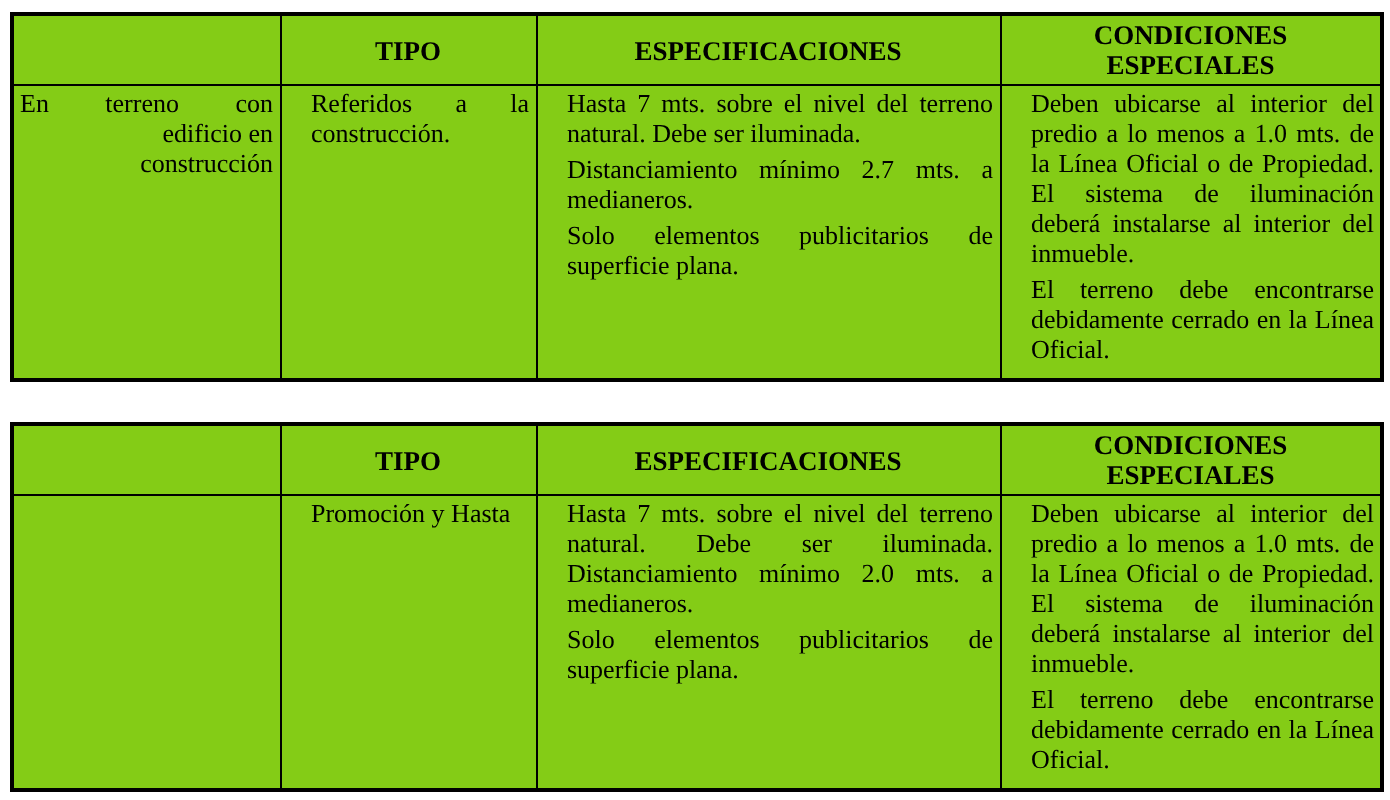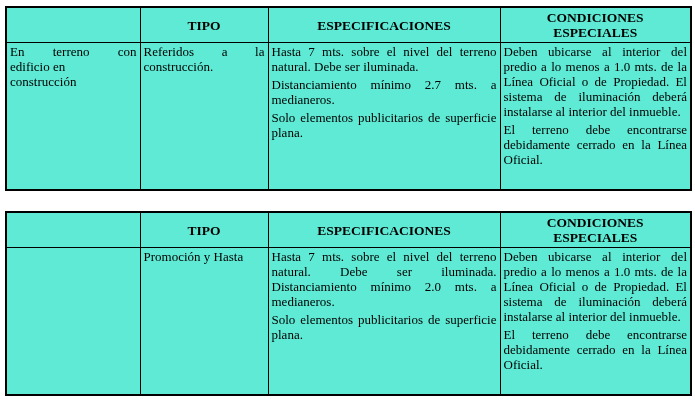--- a/index.html
+++ b/index.html
@@ -18,21 +18,21 @@
     font-family: "Liberation Serif", serif;
     color: #000000;
   }
   table.reg-table {
     position: absolute;
     left: 5px;
     width: 685px;
     height: 185px;
     border-collapse: collapse;
     table-layout: fixed;
-    background: #5eead4;
+    background: #84cc16;
     border: 2px solid #000000;
   }
   table.reg-table.t1 { top: 6px; }
   table.reg-table.t2 { top: 211px; }
   .reg-table th, .reg-table td {
     border: 1px solid #000000;
     vertical-align: top;
     padding: 1px 3px 2px 3px;
     overflow: hidden;
   }
@@ -44,25 +44,25 @@
     vertical-align: middle;
     padding: 2px 4px;
   }
   .hdr-row { height: 32px; }
   .reg-table td {
     font-size: 13px;
     line-height: 15px;
     text-align: justify;
   }
   .reg-table p {
-    margin: 0 0 3px 0;
+    margin: 0 0 3px 12px;
     text-align: justify;
   }
   .reg-table p:last-child { margin-bottom: 0; }
-  .line { text-align: left; }
+  .line { text-align: right; }
   .line.force-just {
     text-align: justify;
     text-align-last: justify;
   }
 </style>
 </head>
 <body>
 
 <div class="page">
 

